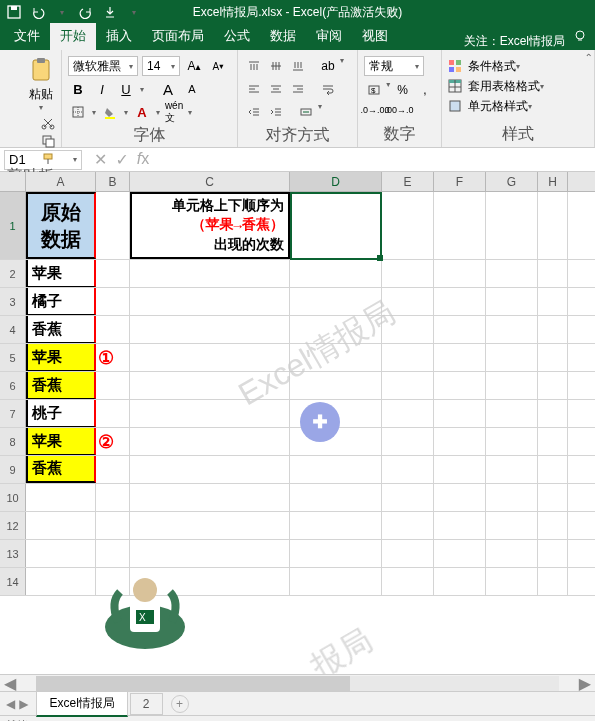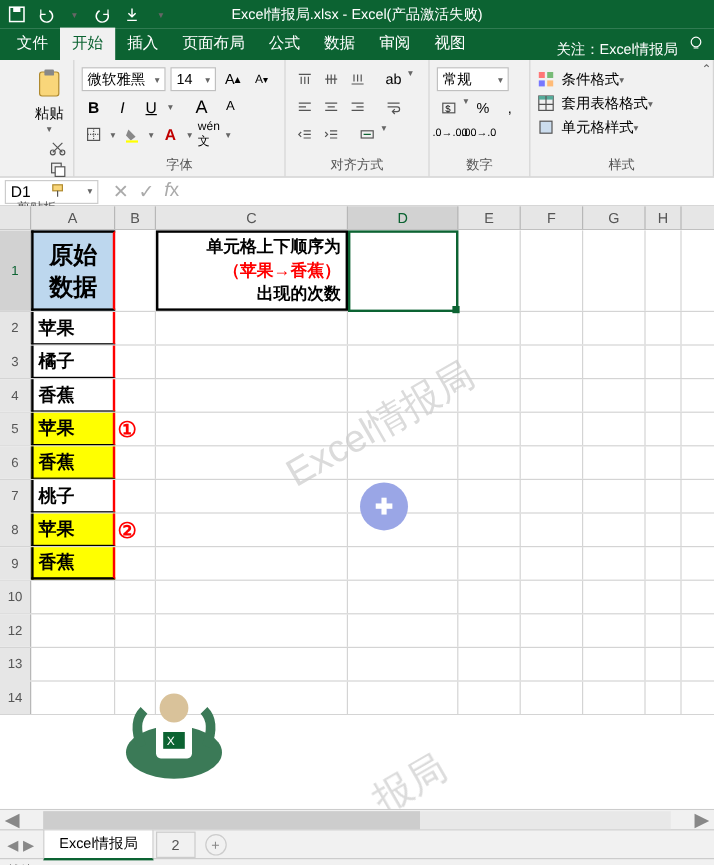--- a/index.html
+++ b/index.html
@@ -10,21 +10,21 @@
 .qat .title { position: absolute; left: 50%; transform: translateX(-50%); color: #fff; font-size: 12px; white-space: nowrap; }
 
 .tabs { background: #0c6332; height: 26px; display: flex; align-items: flex-end; padding-left: 4px; color: #fff; font-size: 13px; position: relative; }
 .tabs .tab { padding: 4px 10px 5px; cursor: pointer; }
 .tabs .tab.active { background: #f1f1f1; color: #0c6332; }
 .tabs .follow { margin-left: auto; padding-right: 30px; font-size: 12px; }
 .tabs .bulb { position: absolute; right: 8px; top: 5px; }
 
 .ribbon { background: #f1f1f1; height: 98px; border-bottom: 1px solid #ccc; display: flex; font-size: 12px; position: relative; }
 .rgroup { border-right: 1px solid #d4d4d4; padding: 2px 6px 0; display: flex; flex-direction: column; }
-.rgroup .glabel { text-align: center; font-size: 11px; color: #555; margin-top: auto; padding-bottom: 2px; }
+.rgroup .glabel { text-align: center; font-size: 16px; color: #555; margin-top: auto; padding-bottom: 2px; }
 .rgroup .gbody { flex: 1; display: flex; }
 
 .clip .gbody { flex-direction: column; align-items: flex-end; padding-top: 4px; }
 .clip .lbl { font-size: 12px; margin-top: 2px; }
 
 .font .row1, .font .row2, .font .row3 { display: flex; align-items: center; gap: 4px; margin-bottom: 3px; }
 .font select, .font .combo { border: 1px solid #c0c0c0; background: #fff; font-size: 12px; height: 20px; }
 .font .combo { width: 70px; padding: 0 4px; display: flex; align-items: center; justify-content: space-between; }
 .font .combo.sz { width: 38px; }
 .font .btn { width: 20px; height: 20px; border: 1px solid transparent; display: flex; align-items: center; justify-content: center; cursor: pointer; font-size: 13px; }
@@ -57,21 +57,21 @@
 .rowhdr.sel { background: #d2d2d2; color: #0c6332; }
 .cell { border-right: 1px solid #d4d4d4; font-size: 14px; display: flex; align-items: center; padding: 0 4px; overflow: hidden; }
 
 .a1head { background: #bdd7ee; border: 2px solid #000; font-weight: bold; justify-content: center; font-size: 20px; flex-direction: column; border-right: 2px solid red; }
 .acell { border-right: 2px solid red; border-left: 2px solid #000; border-bottom: 1px solid #000; font-weight: bold; font-size: 15px; }
 .abot { border-bottom: 2px solid #000; }
 .hl { background: #ffff00; position: relative; }
 .circ { position: absolute; right: -28px; color: red; font-size: 18px; font-weight: bold; }
 
 .c1box { border: 2px solid #000; font-weight: bold; text-align: center; line-height: 1.4; justify-content: center; align-items: flex-end; }
-.c1box .l2 { color: red; }
+.c1box .l2 { color: red; font-family: Liberation Mono, monospace; }
 
 .selrect { position: absolute; border: 2px solid #0c6332; pointer-events: none; }
 .selrect::after { content: ""; position: absolute; right: -3px; bottom: -3px; width: 6px; height: 6px; background: #0c6332; }
 
 .watermark { position: absolute; color: #ccc; font-size: 32px; transform: rotate(-30deg); pointer-events: none; opacity: .7; }
 
 .cursor-circ { position: absolute; width: 40px; height: 40px; background: #9aa6e6; border-radius: 50%; display: flex; align-items: center; justify-content: center; color: #fff; font-size: 18px; font-weight: bold; }
 
 .sheettabs { height: 24px; background: #f1f1f1; border-top: 1px solid #ccc; display: flex; align-items: center; font-size: 12px; }
 .sheettabs .nav { display: flex; padding: 0 6px; color: #888; gap: 4px; }

